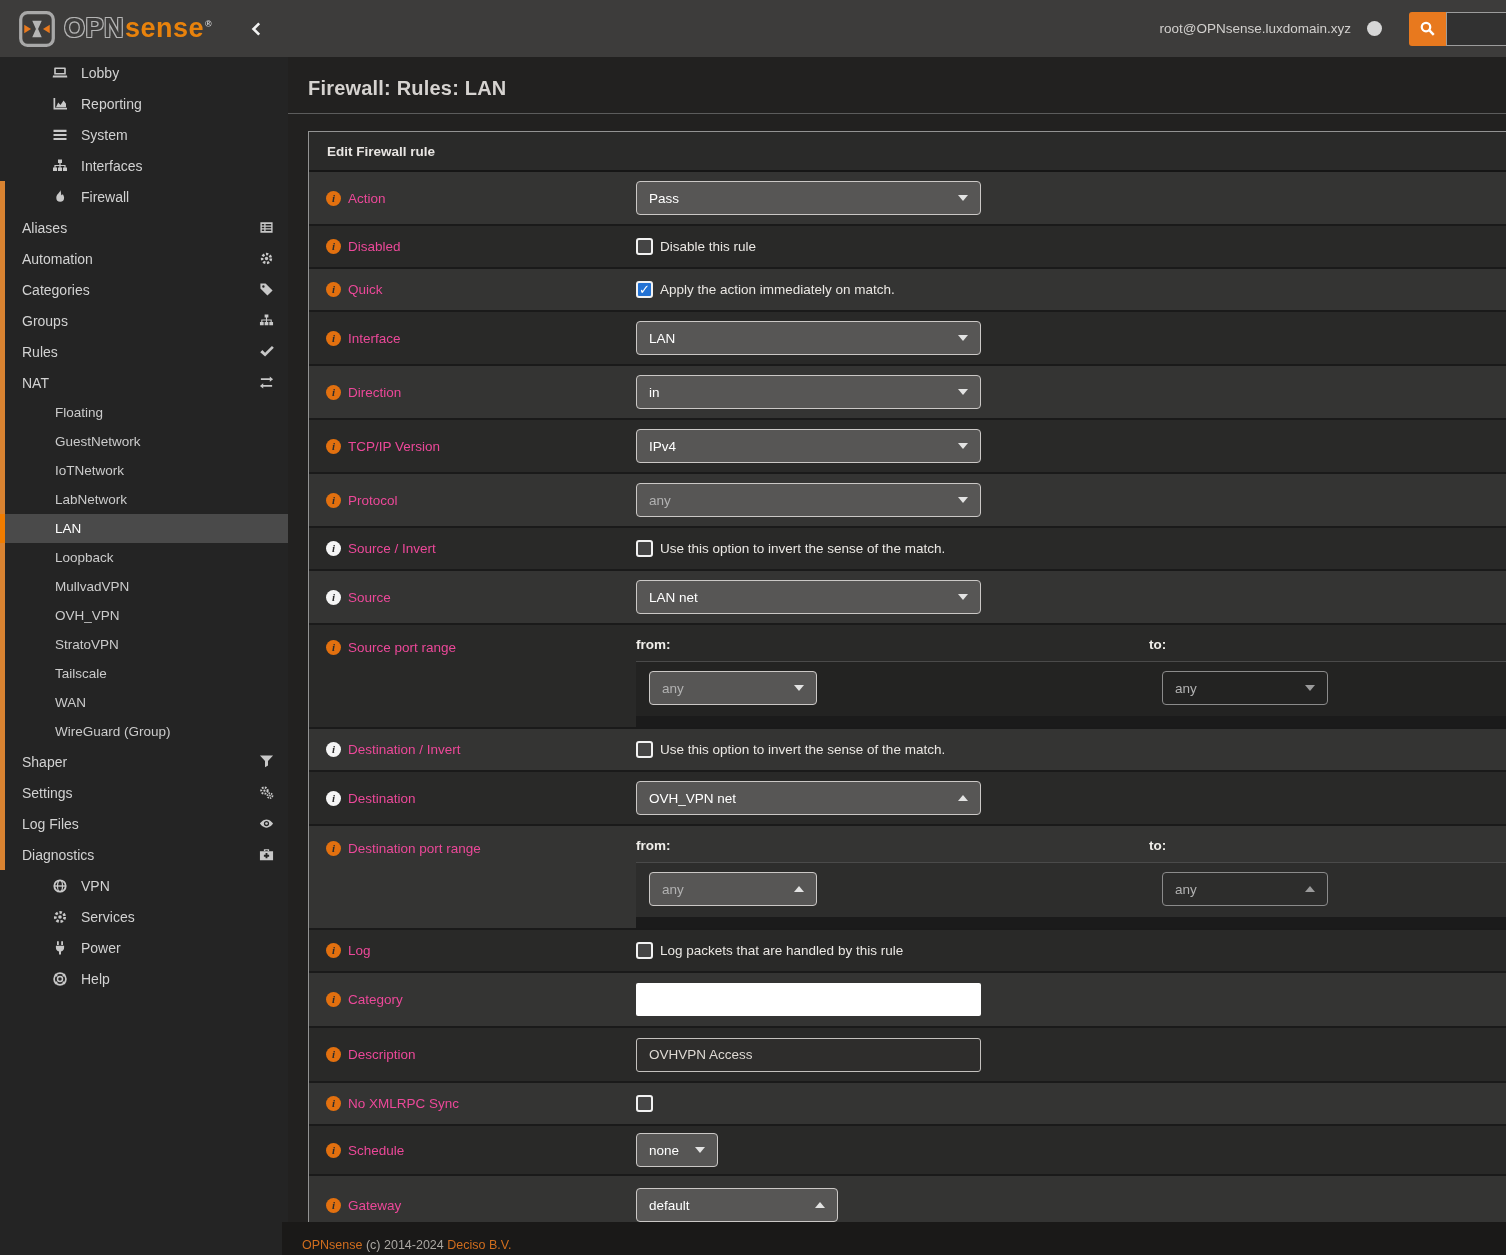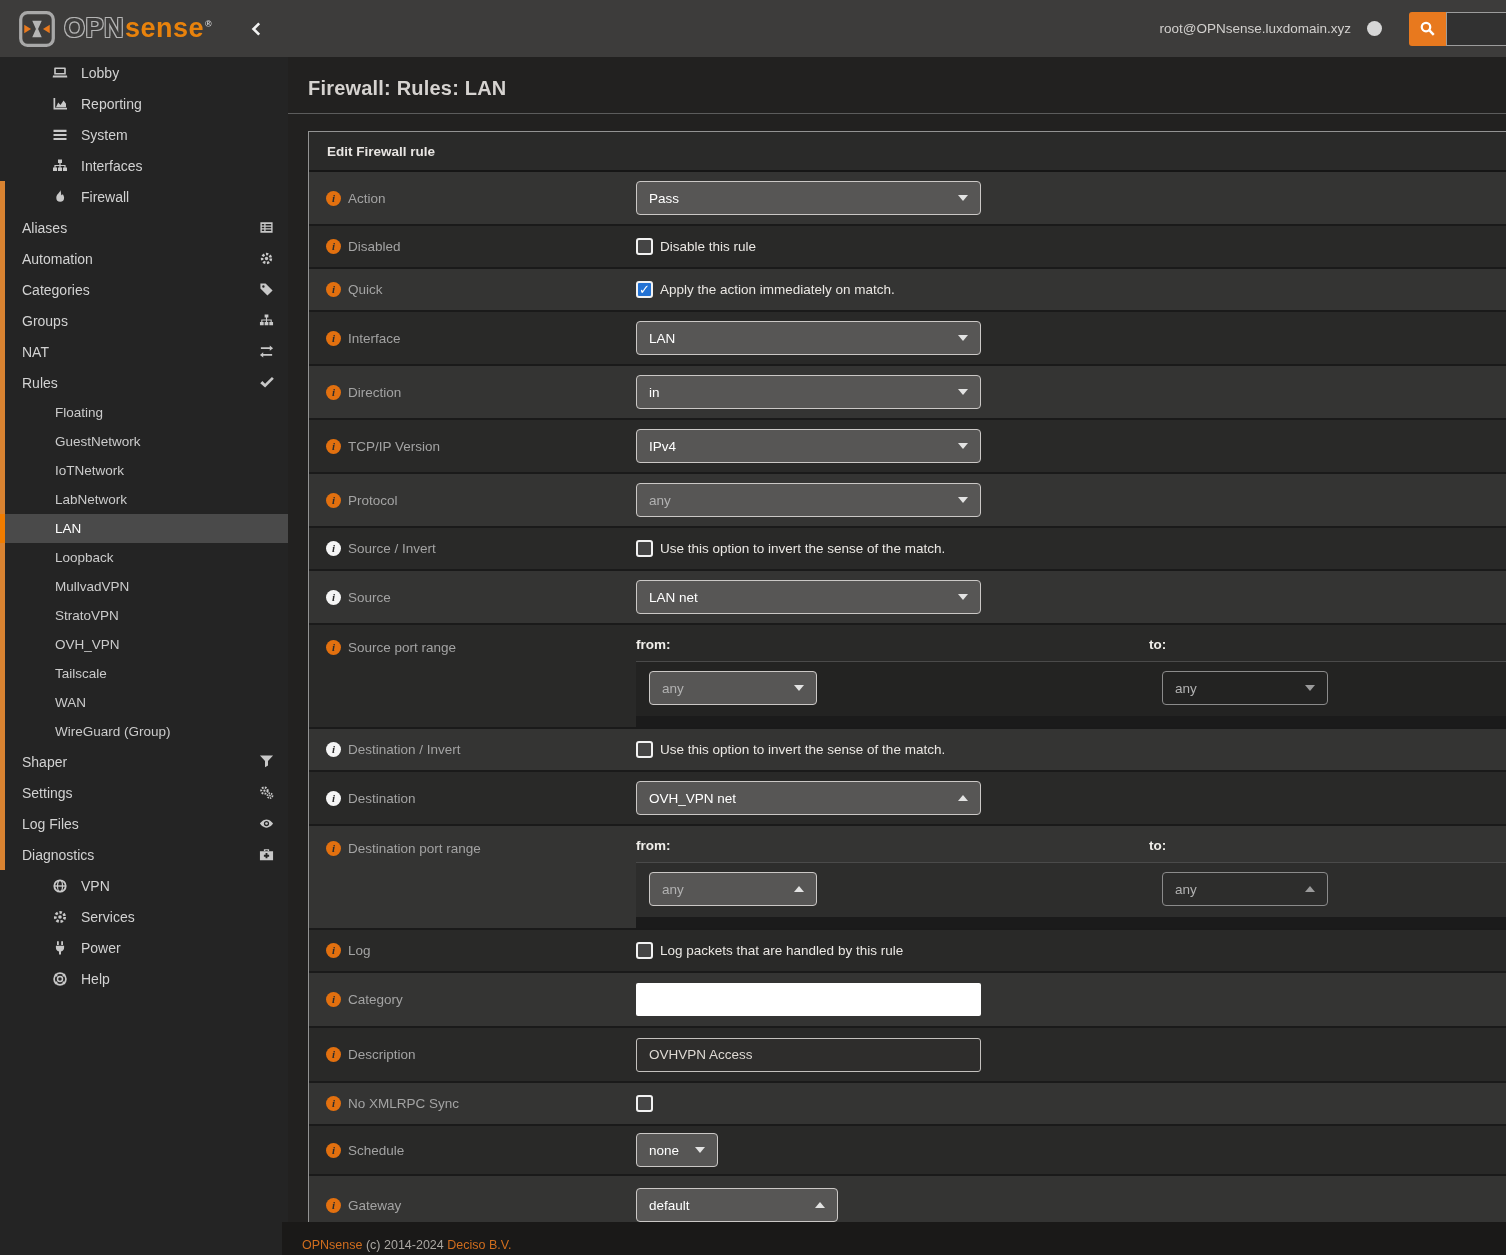--- a/index.html
+++ b/index.html
@@ -43,21 +43,21 @@
   .title-divider { border-bottom:1px solid #5c5c5c; margin-top:13px; }
   .panel { margin:17px 0 0 20px; border:1px solid #939393; border-right:none; background:#2a2a29; }
   .panel-header { height:40px; display:flex; align-items:center; padding-left:18px; color:#e8e5e2; font-size:13.5px; font-weight:700; background:#2a2a29; border-bottom:2px solid #161616; }
 
   .f-row { display:flex; align-items:center; border-bottom:2px solid #1a1a1a; }
   .f-row.shade-light { background:#343433; }
   .f-row.shade-dark { background:#292928; }
   .f-row.top-align { align-items:flex-start; }
   .f-row.top-align .label-cell { padding-top:15px; }
   .label-cell { flex:0 0 327px; display:flex; align-items:center; padding-left:17px; gap:7px; }
-  .label-text { color:#a3a3a3; font-size:13.5px; }
+  .label-text { color:#ec4899; font-size:13.5px; }
   .info-icon { width:15px; height:15px; border-radius:50%; display:inline-flex; align-items:center; justify-content:center; flex:none;
     font-family:"Liberation Serif","DejaVu Serif",serif; font-style:italic; font-weight:700; font-size:11px; line-height:1; }
   .info-orange { background:#e2700f; color:#2c2c2c; }
   .info-white { background:#f5f5f5; color:#2c2c2c; }
   .control-cell { flex:1; min-width:0; }
 
   .sel { height:34px; border-radius:4px; display:flex; align-items:center; padding:0 12px; cursor:pointer; }
   .sel-filled { background:#575655; border:1px solid #cbc8c6; }
   .sel-outline { background:transparent; border:1px solid #8b8b8b; }
   .sel-text { font-size:13.5px; color:#fff; }
@@ -202,32 +202,32 @@
           </div>
           <div class="side-item lvl1">
             <span>Groups</span>
             <span class="icon-r">
               <svg width="15" height="15" viewBox="0 0 16 16" fill="currentColor">
                 <path d="M6 1.5h4v3.4H6zM7.4 4.9h1.2v2.2H7.4zM2.6 7h10.8v1.1H2.6zM2.4 7h1.2v2.6H2.4zM7.4 7h1.2v2.6H7.4zM12.4 7h1.2v2.6h-1.2zM1 9.6h4v3.5H1zM6 9.6h4v3.5H6zM11 9.6h4v3.5h-4z"></path>
               </svg>
             </span>
           </div>
           <div class="side-item lvl1">
+            <span>Rules</span>
+            <span class="icon-r">
+              <svg width="15" height="15" viewBox="0 0 16 16" fill="currentColor">
+                <path d="M1.3 8.8l2.3-2.3 2.9 2.9L13.8 2l2 2-9.3 9.3z"></path>
+              </svg>
+            </span>
+          </div>
+          <div class="side-item lvl1">
             <span>NAT</span>
             <span class="icon-r">
               <svg width="15" height="15" viewBox="0 0 16 16" fill="currentColor">
                 <path d="M11.5 1.6L15 4.4l-3.5 2.8V5.4H2v-2h9.5zM4.5 14.4L1 11.6l3.5-2.8v1.8H14v2H4.5z"></path>
-              </svg>
-            </span>
-          </div>
-          <div class="side-item lvl1">
-            <span>Rules</span>
-            <span class="icon-r">
-              <svg width="15" height="15" viewBox="0 0 16 16" fill="currentColor">
-                <path d="M1.3 8.8l2.3-2.3 2.9 2.9L13.8 2l2 2-9.3 9.3z"></path>
               </svg>
             </span>
           </div>
           <div class="side-item lvl2">
             <span>Floating</span>
           </div>
           <div class="side-item lvl2">
             <span>GuestNetwork</span>
           </div>
           <div class="side-item lvl2">
@@ -239,24 +239,24 @@
           <div class="side-item lvl2 active">
             <span>LAN</span>
           </div>
           <div class="side-item lvl2">
             <span>Loopback</span>
           </div>
           <div class="side-item lvl2">
             <span>MullvadVPN</span>
           </div>
           <div class="side-item lvl2">
+            <span>OVH_VPN</span>
+          </div>
+          <div class="side-item lvl2">
             <span>StratoVPN</span>
-          </div>
-          <div class="side-item lvl2">
-            <span>OVH_VPN</span>
           </div>
           <div class="side-item lvl2">
             <span>Tailscale</span>
           </div>
           <div class="side-item lvl2">
             <span>WAN</span>
           </div>
           <div class="side-item lvl2">
             <span>WireGuard (Group)</span>
           </div>

